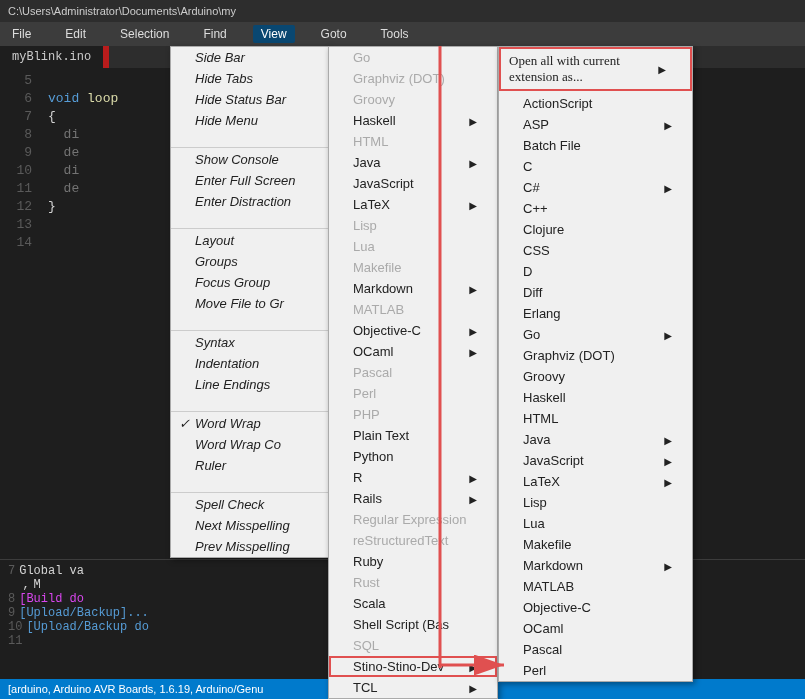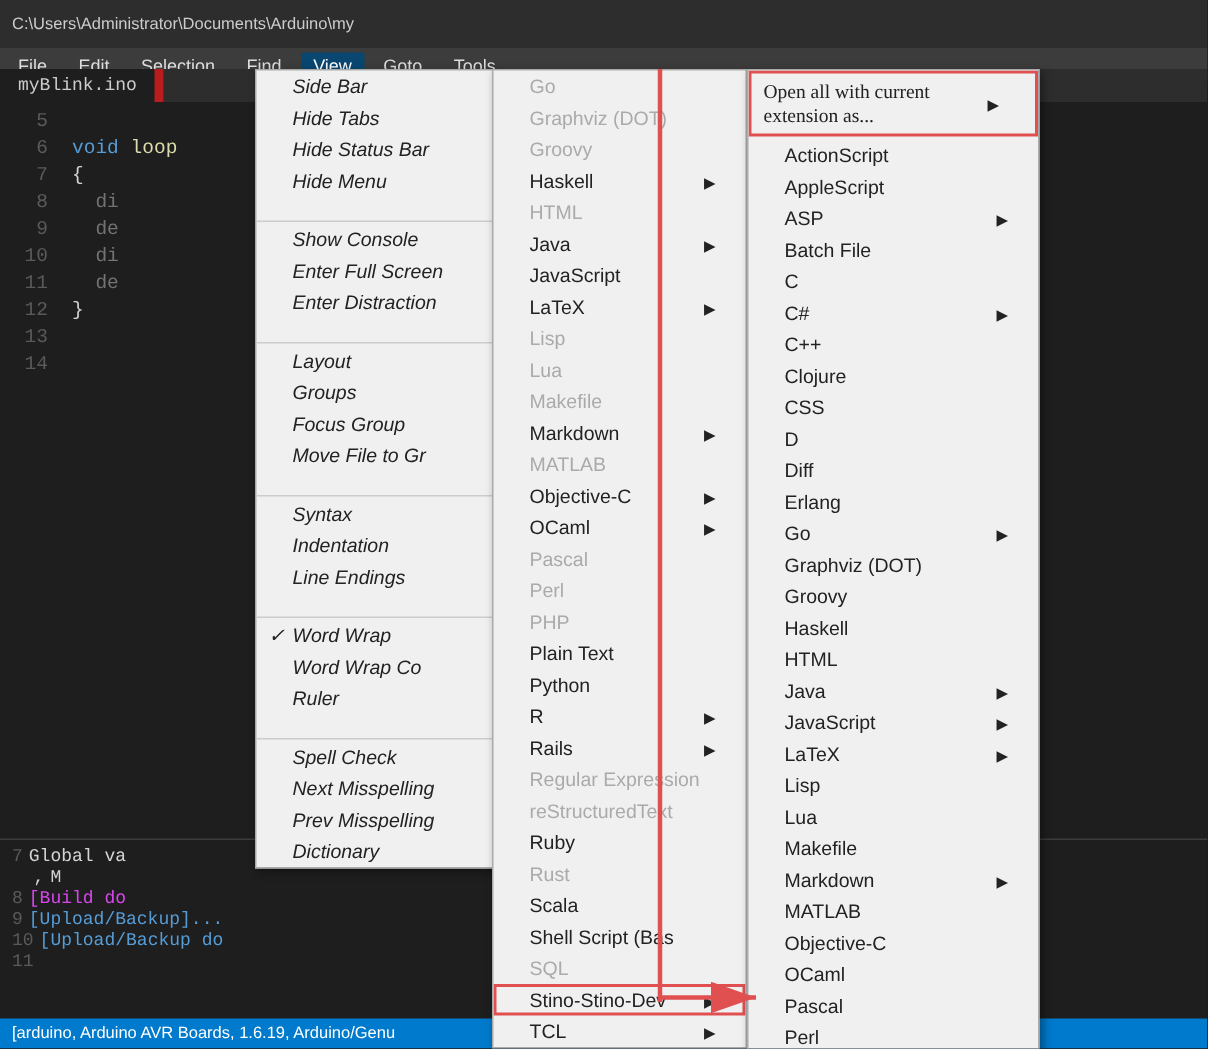--- a/index.html
+++ b/index.html
@@ -9,38 +9,38 @@
       overflow: hidden;
       font-family: 'Segoe UI', Arial, sans-serif;
       font-size: 13px;
       background: #1e1e1e;
       position: relative;
     }
 
     
     .title-bar {
       background: #2d2d2d;
-      height: 32px;
+      height: 22px;
       display: flex;
       align-items: center;
       padding: 0 8px;
       color: #ccc;
       font-size: 11px;
     }
 
     
     .menu-bar {
       background: #3c3c3c;
       height: 24px;
       display: flex;
       align-items: center;
       padding: 0 4px;
       color: #ddd;
       font-size: 12px;
-      gap: 5px;
+      gap: 18px;
     }
     .menu-item {
       padding: 2px 8px;
       cursor: pointer;
       border-radius: 2px;
     }
     .menu-item.active { background: #094771; color: #fff; }
 
     
     .editor-area {
@@ -344,21 +344,20 @@
     <div class="dropdown-item">Move File to Gr</div>
     <div class="dropdown-item separator">Syntax</div>
     <div class="dropdown-item">Indentation</div>
     <div class="dropdown-item">Line Endings</div>
     <div class="dropdown-item separator checked">Word Wrap</div>
     <div class="dropdown-item">Word Wrap Co</div>
     <div class="dropdown-item">Ruler</div>
     <div class="dropdown-item separator">Spell Check</div>
     <div class="dropdown-item">Next Misspelling</div>
     <div class="dropdown-item">Prev Misspelling</div>
-    <div class="dropdown-item">Dictionary</div>
   </div>
 
   <div class="syntax-submenu" style="position:absolute; left:328px; top:0; width:170px;">
     <div class="dropdown-item disabled">Go</div>
     <div class="dropdown-item disabled">Graphviz (DOT)</div>
     <div class="dropdown-item disabled">Groovy</div>
     <div class="dropdown-item">Haskell <span class="arrow"></span></div>
     <div class="dropdown-item disabled">HTML</div>
     <div class="dropdown-item">Java <span class="arrow"></span></div>
     <div class="dropdown-item">JavaScript</div>
@@ -387,21 +386,20 @@
     <div class="dropdown-item highlighted" style="border: 2px solid #e05050; padding: 1px 18px 1px 22px; display:flex; justify-content:space-between; align-items:center;">Stino-Stino-Dev <span class="arrow"></span></div>
     <div class="dropdown-item">TCL <span class="arrow"></span></div>
   </div>
 
   <div class="extension-submenu" style="position:absolute; left:498px; top:0; width:195px;">
     <div class="open-all-btn">
       <span>Open all with current extension as...</span>
       <span class="arrow"></span>
     </div>
     <div class="dropdown-item">ActionScript</div>
-    <div class="dropdown-item">AppleScript</div>
     <div class="dropdown-item">ASP <span class="arrow"></span></div>
     <div class="dropdown-item">Batch File</div>
     <div class="dropdown-item">C</div>
     <div class="dropdown-item">C# <span class="arrow"></span></div>
     <div class="dropdown-item">C++</div>
     <div class="dropdown-item">Clojure</div>
     <div class="dropdown-item">CSS</div>
     <div class="dropdown-item">D</div>
     <div class="dropdown-item">Diff</div>
     <div class="dropdown-item">Erlang</div>

